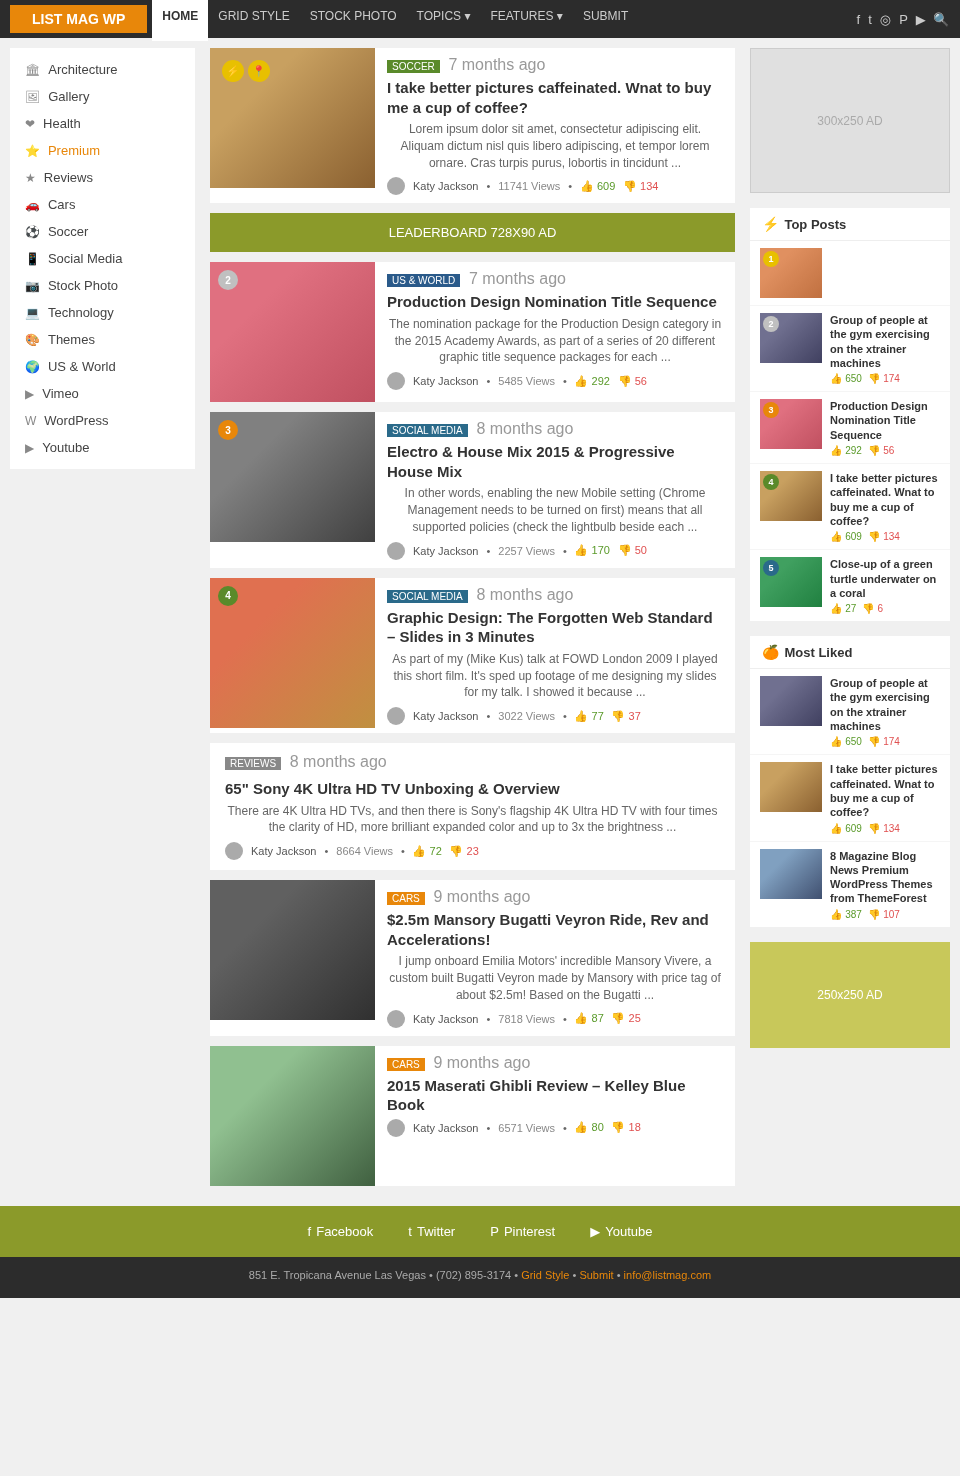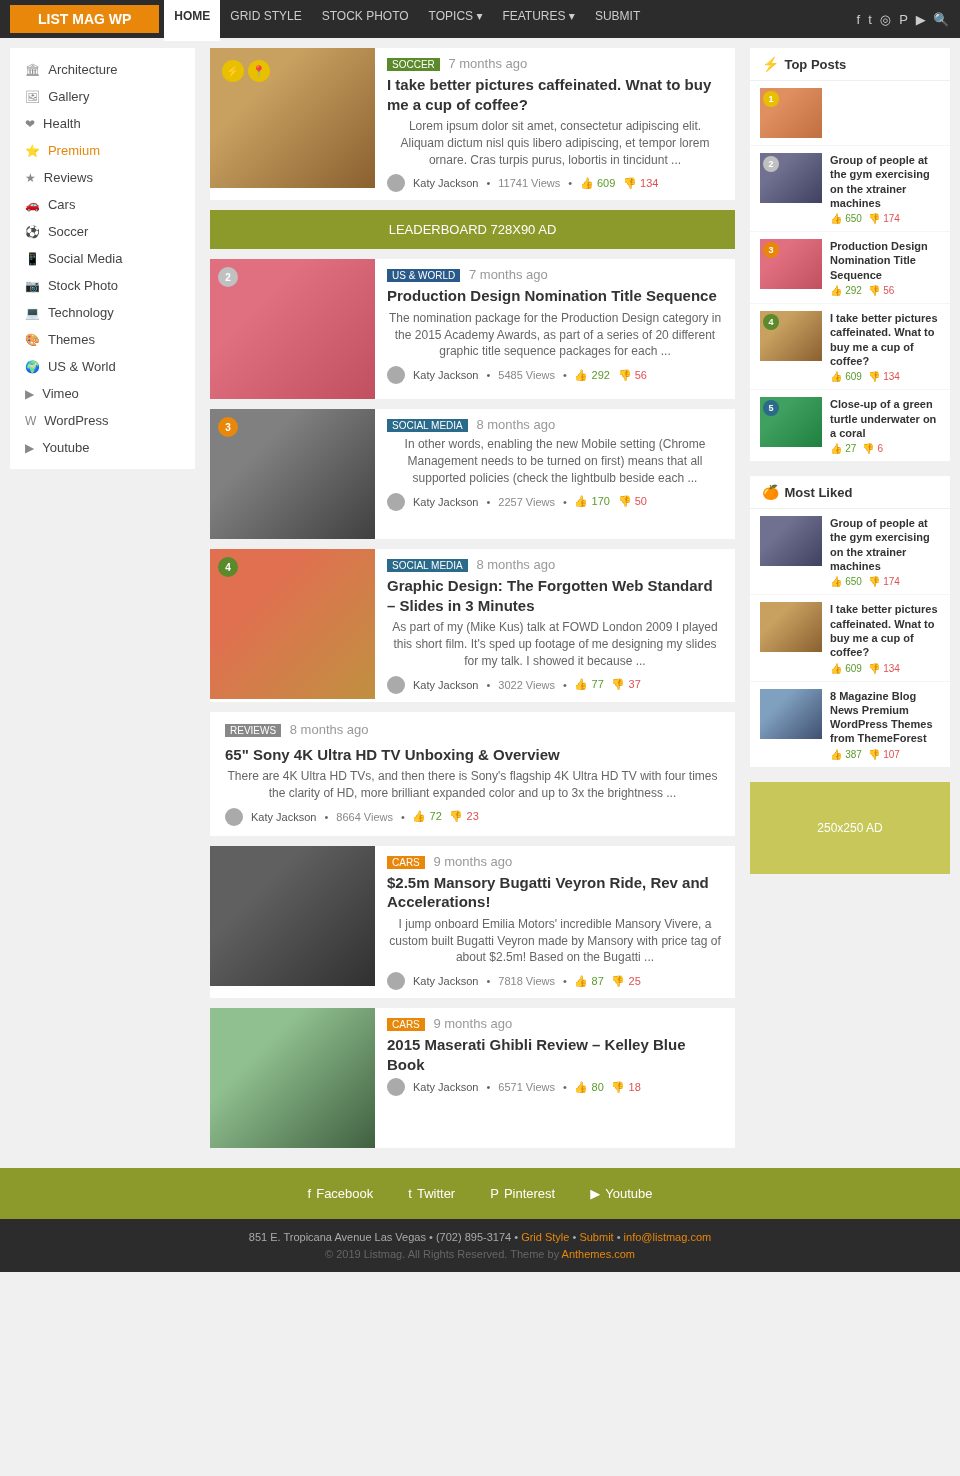--- a/index.html
+++ b/index.html
@@ -1,20 +1,20 @@
 <!DOCTYPE html>
 <html><head>
   <meta charset="utf-8">
   <style>
     * { margin: 0; padding: 0; box-sizing: border-box; }
     body { font-family: Arial, sans-serif; font-size: 13px; color: #333; background: #f0f0f0; width: 960px; }
 
     
     .header { background: #2c2c2c; display: flex; align-items: center; height: 38px; padding: 0 10px; }
-    .logo { background: #e8870a; color: #fff; font-weight: bold; font-size: 14px; padding: 6px 28px; margin-right: 5px; }
+    .logo { background: #e8870a; color: #fff; font-weight: bold; font-size: 14px; padding: 6px 22px; margin-right: 5px; }
     .nav-menu { display: flex; align-items: center; flex: 1; }
     .nav-item { color: #ccc; font-size: 12px; padding: 0 10px; cursor: pointer; height: 44px; line-height: 38px; }
     .nav-item.active { background: #fff; color: #333; font-weight: bold; }
     .header-icons { display: flex; gap: 8px; align-items: center; }
     .header-icon { color: #ccc; font-size: 13px; }
 
     
     .main-container { display: flex; max-width: 960px; margin: 0 auto; padding: 10px; gap: 15px; }
     .sidebar { width: 185px; flex-shrink: 0; }
     .content { flex: 1; min-width: 0; }
@@ -32,21 +32,21 @@
 
     
     .post-card { background: #fff; margin-bottom: 10px; overflow: hidden; }
     .post-body { padding: 8px 12px; flex: 1; }
     .post-tag { display: inline-block; background: #8b9a2a; color: #fff; font-size: 10px; padding: 1px 5px; text-transform: uppercase; margin-right: 5px; }
     .post-tag.soccer { background: #5a8a2a; }
     .post-tag.social { background: #2a6a8a; }
     .post-tag.cars { background: #e8870a; }
     .post-tag.reviews { background: #888; }
     .post-tag.us { background: #2a5a8a; }
-    .post-time { font-size: 13px; color: #999; }
+    .post-time { font-size: 16px; color: #999; }
     .post-title { font-size: 15px; font-weight: bold; color: #333; margin: 4px 0; line-height: 1.3; }
     .post-excerpt { font-size: 12px; color: #666; line-height: 1.4; margin-bottom: 6px; text-align: center; }
     .post-meta { display: flex; align-items: center; gap: 8px; font-size: 11px; color: #666; }
     .post-author { color: #555; }
     .post-views { color: #888; }
     .post-likes { color: #5a9a2a; }
     .post-dislikes { color: #e05050; }
 
     
     .widget { background: #fff; margin-bottom: 15px; }
@@ -54,21 +54,21 @@
     .widget-icon { color: #e8c000; margin-right: 5px; font-size: 14px; }
     .widget-icon.orange { color: #e8870a; }
     .top-post-item { display: flex; padding: 7px 10px; border-bottom: 1px solid #f5f5f5; gap: 8px; }
     .top-post-info { flex: 1; }
     .top-post-title { font-size: 11px; color: #333; font-weight: bold; line-height: 1.3; margin-bottom: 3px; }
     .top-post-stats { display: flex; gap: 6px; font-size: 10px; }
     .stat-like { color: #5a9a2a; }
     .stat-dislike { color: #e05050; }
 
     .right-ad-top { background: #e0e0e0; height: 145px; display: flex; align-items: center; justify-content: center; color: #aaa; font-size: 12px; margin-bottom: 15px; border: 1px solid #ccc; }
-    .right-ad-bottom { background: #c8c85a; height: 92px; display: flex; align-items: center; justify-content: center; color: #fff; font-size: 12px; margin-bottom: 15px; }
+    .right-ad-bottom { background: #c8c85a; height: 106px; display: flex; align-items: center; justify-content: center; color: #fff; font-size: 12px; margin-bottom: 15px; }
 
     
     .img-coffee { background: linear-gradient(135deg, #c8a060 30%, #8a6030 100%); }
     .img-grand { background: linear-gradient(135deg, #e07080 30%, #c05060 100%); }
     .img-bike { background: linear-gradient(135deg, #808080 30%, #404040 100%); }
     .img-flowers { background: linear-gradient(135deg, #e07050 30%, #c09040 100%); }
     .img-car { background: linear-gradient(135deg, #606060 30%, #303030 100%); }
     .img-maserati { background: linear-gradient(135deg, #90c090 30%, #406040 100%); }
     .img-pizza { background: linear-gradient(135deg, #e09060 30%, #c07040 100%); }
     .img-gym { background: linear-gradient(135deg, #707090 30%, #404060 100%); }
@@ -246,20 +246,21 @@
       <div style="display:flex;">
         <div class="post-img-wrap" style="width:165px;min-width:165px;height:130px;position:relative;">
           <div class="post-img-div img-bike" style="width:100%;height:100%;"></div>
           <div style="position:absolute;top:8px;left:8px;background:#e8870a;color:#fff;width:20px;height:20px;border-radius:50%;display:flex;align-items:center;justify-content:center;font-size:10px;font-weight:bold;z-index:2;">3</div>
         </div>
         <div class="post-body">
           <div style="margin-bottom:4px;">
             <span class="post-tag social">SOCIAL MEDIA</span>
             <span class="post-time">8 months ago</span>
           </div>
+          <div class="post-title">Electro &amp; House Mix 2015 &amp; Progressive House Mix</div>
           <div class="post-excerpt">In other words, enabling the new Mobile setting (Chrome Management needs to be turned on first) means that all supported policies (check the lightbulb beside each ...</div>
           <div class="post-meta">
             <div class="avatar-circle"></div>
             <span class="post-author">Katy Jackson</span>
             <span>•</span>
             <span class="post-views">2257 Views</span>
             <span>•</span>
             <span class="post-likes">👍 <span>170</span></span>
             <span class="post-dislikes">👎 <span>50</span></span>
           </div>
@@ -357,20 +358,21 @@
             <span class="post-dislikes">👎 <span>18</span></span>
           </div>
         </div>
       </div>
     </div>
 
   </div>
 
   <div class="right-sidebar">
 
+    <div class="right-ad-top">300x250 AD</div>
 
     <div class="widget">
       <div class="widget-header">
         <span class="widget-icon">⚡</span>
         <span>Top Posts</span>
       </div>
 
       <div class="top-post-item" style="position:relative;">
         <div style="position:relative;width:62px;min-width:62px;height:50px;">
           <div class="img-pizza" style="width:100%;height:100%;"></div>
@@ -498,16 +500,13 @@
 </div>
 
 <div class="footer-bottom">
   <div class="footer-info">
     <span>851 E. Tropicana Avenue Las Vegas</span> •
     <span>(702) 895-3174</span> •
     <a style="color:#e8870a;text-decoration:none;">Grid Style</a> •
     <a style="color:#e8870a;text-decoration:none;">Submit</a> •
     <a style="color:#e8870a;text-decoration:none;">info@listmag.com</a>
   </div>
-  <div class="footer-copy">
-    <span>© 2019 Listmag. All Rights Reserved. Theme by</span> <a style="color:#e8870a;text-decoration:none;">Anthemes.com</a>
-  </div>
 </div>
 
 </body></html>

